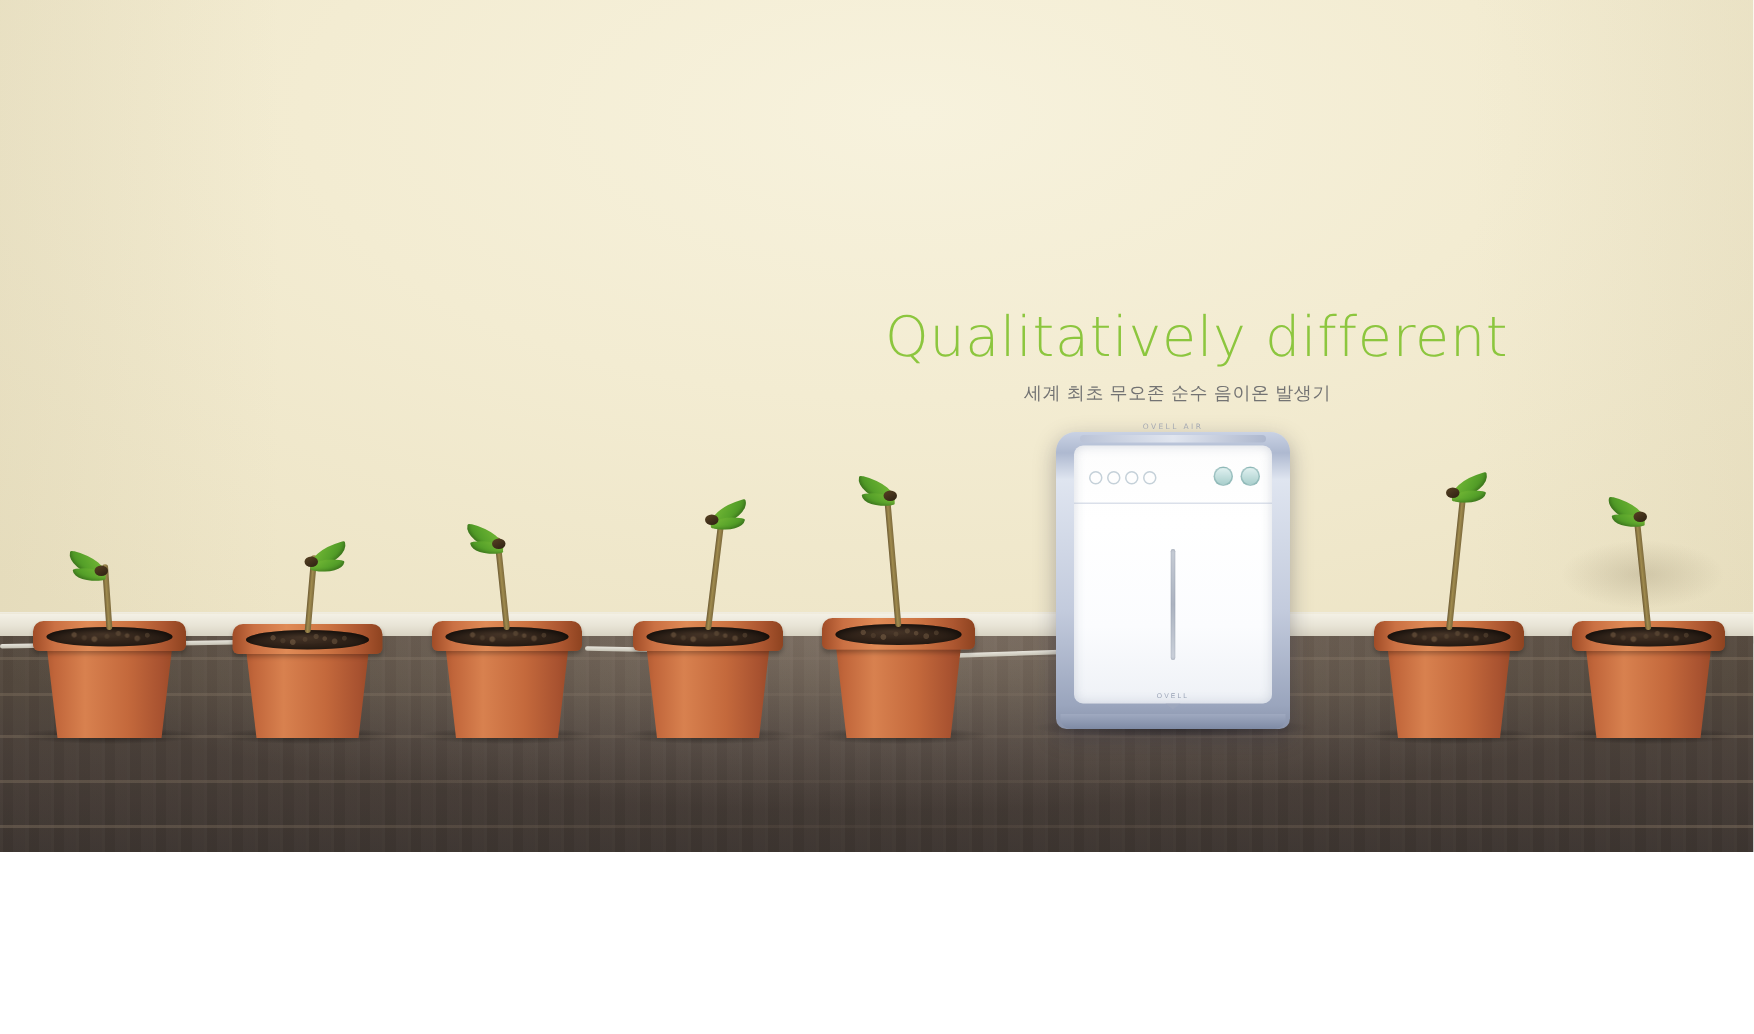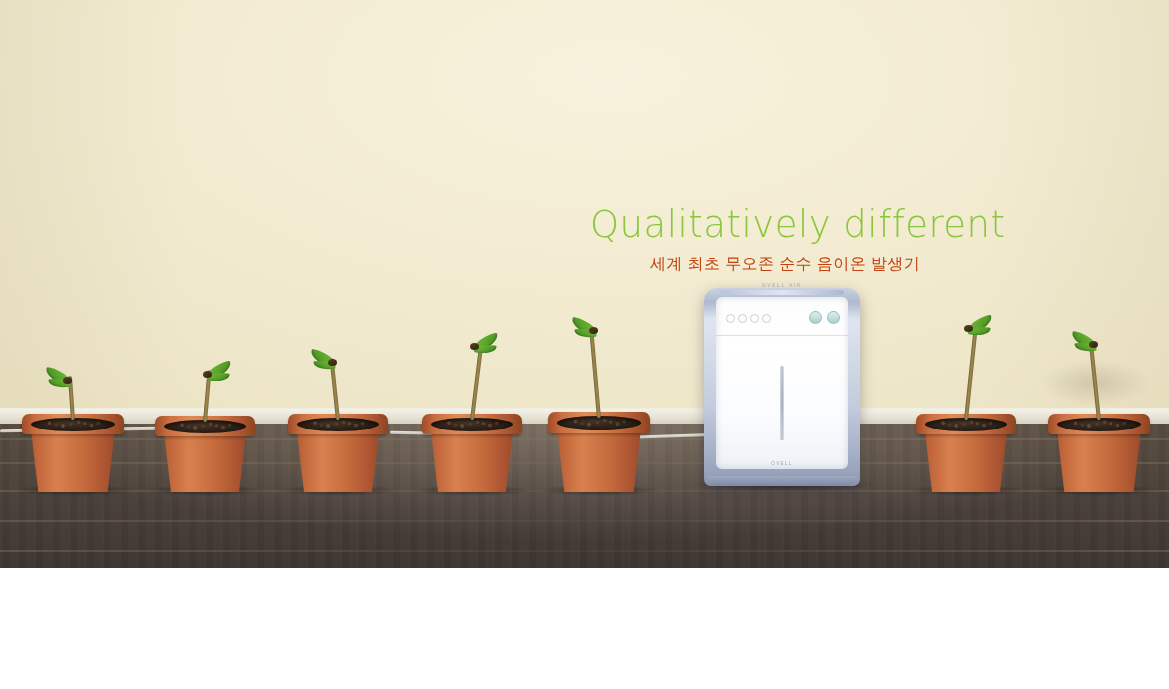--- a/index.html
+++ b/index.html
@@ -57,21 +57,21 @@
   
   .headline{
     position:absolute;left:590px;top:203px;width:390px;
     text-align:center;color:#8cc63e;
     font-size:37px;letter-spacing:.5px;font-weight:300;
     font-family:"DejaVu Sans","Liberation Sans",sans-serif;
     white-space:nowrap;
   }
   .subhead{
     position:absolute;left:590px;top:254px;width:390px;
-    text-align:center;color:#c2410c;font-size:16px;letter-spacing:.4px;
+    text-align:center;color:#737373;font-size:12px;letter-spacing:.4px;
     white-space:nowrap;
   }
 
   
   .plant{position:absolute;bottom:0;}
   .pot{
     position:absolute;left:50%;bottom:0;transform:translateX(-50%);
     border-radius:6px 6px 14px 14px;
   }
   .pot-body{

